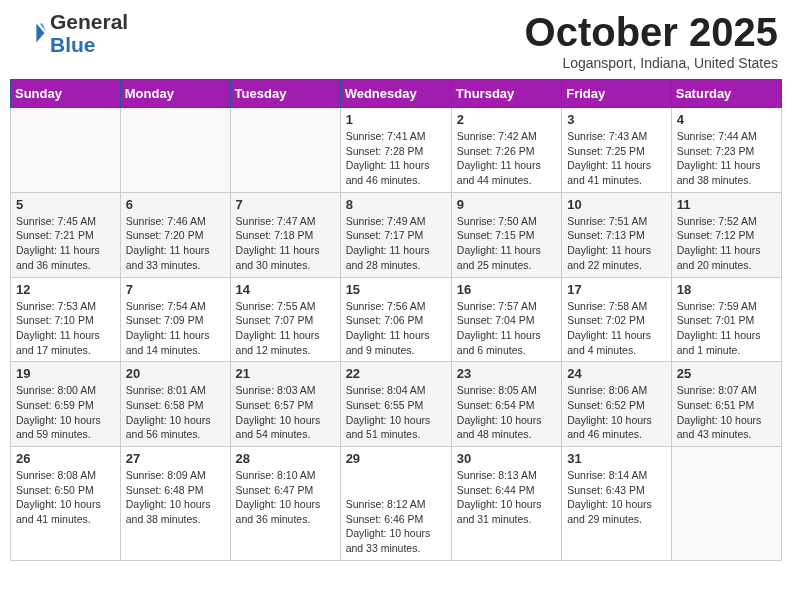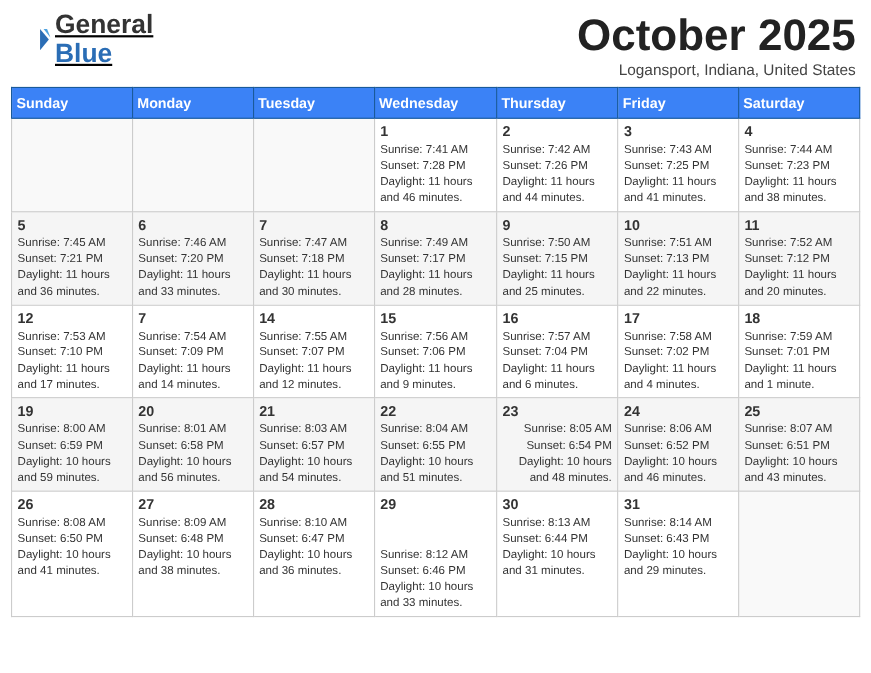--- a/index.html
+++ b/index.html
@@ -16,24 +16,23 @@
       align-items: flex-start;
       margin-bottom: 8px;
       padding: 0 4px;
     }
     .logo {
       display: flex;
       align-items: center;
       gap: 4px;
     }
     .logo-text {
-      font-size: 24px;
+      font-size: 21px;
       font-weight: bold;
       line-height: 1.1;
-      text-decoration: underline;
     }
     .logo-general { color: #333; }
     .logo-blue { color: #2a6db5; }
     .logo-icon {
       width: 32px;
       height: 32px;
     }
     .title-block {
       text-align: right;
     }
@@ -45,21 +44,21 @@
     .location {
       font-size: 14px;
       color: #444;
     }
     .calendar {
       width: 100%;
       border-collapse: collapse;
       border: 1px solid #ccc;
     }
     .calendar th {
-      background: #3b82f6;
+      background: #a21caf;
       color: #fff;
       font-size: 13px;
       font-weight: bold;
       padding: 6px 4px;
       text-align: left;
       border: 1px solid #1a5a9a;
     }
     .calendar td {
       vertical-align: top;
       padding: 4px 5px;
@@ -281,21 +280,21 @@
         </td>
         <td>
           <span class="day-number">22</span>
           <div class="day-info" style="white-space: pre-line;">Sunrise: 8:04 AM
 Sunset: 6:55 PM
 Daylight: 10 hours
 and 51 minutes.</div>
         </td>
         <td>
           <span class="day-number">23</span>
-          <div class="day-info" style="white-space: pre-line; text-align: right;">Sunrise: 8:05 AM
+          <div class="day-info" style="white-space: pre-line;">Sunrise: 8:05 AM
 Sunset: 6:54 PM
 Daylight: 10 hours
 and 48 minutes.</div>
         </td>
         <td>
           <span class="day-number">24</span>
           <div class="day-info" style="white-space: pre-line;">Sunrise: 8:06 AM
 Sunset: 6:52 PM
 Daylight: 10 hours
 and 46 minutes.</div>

